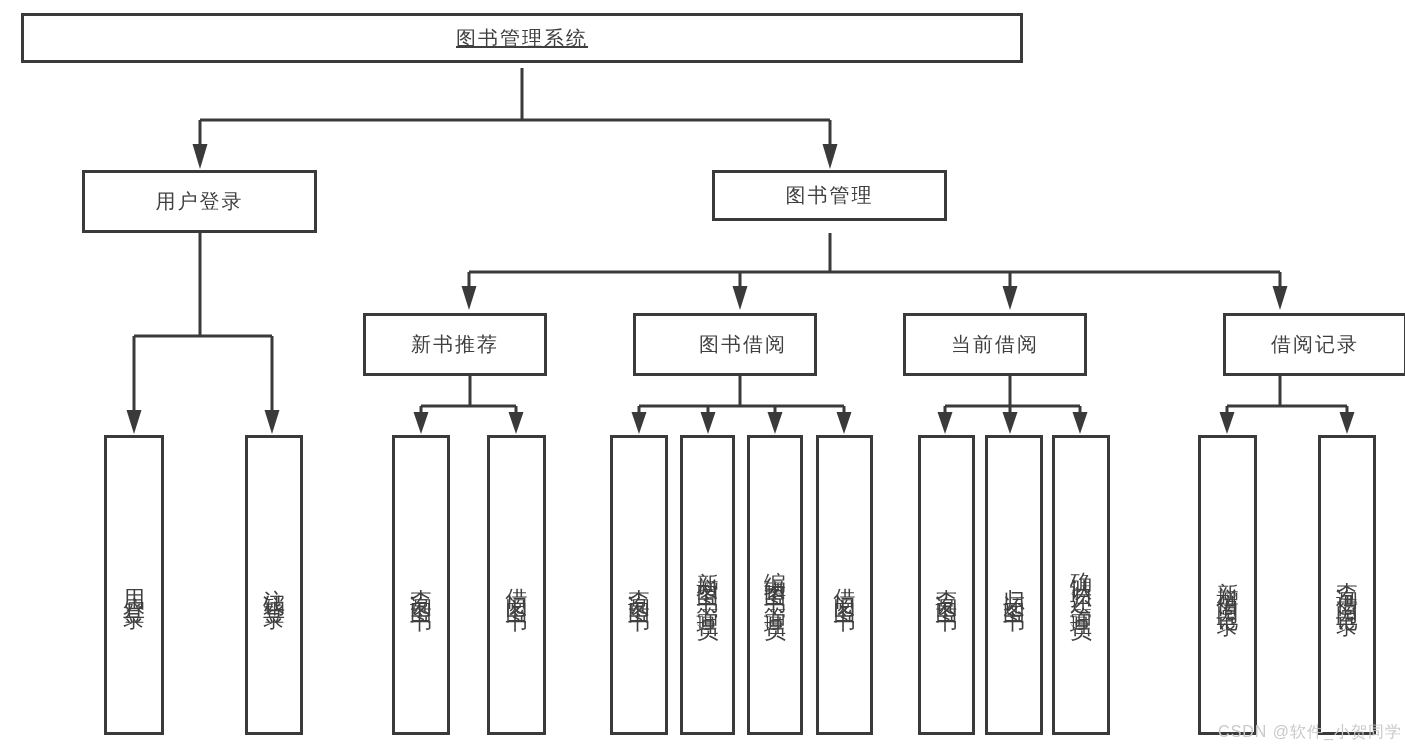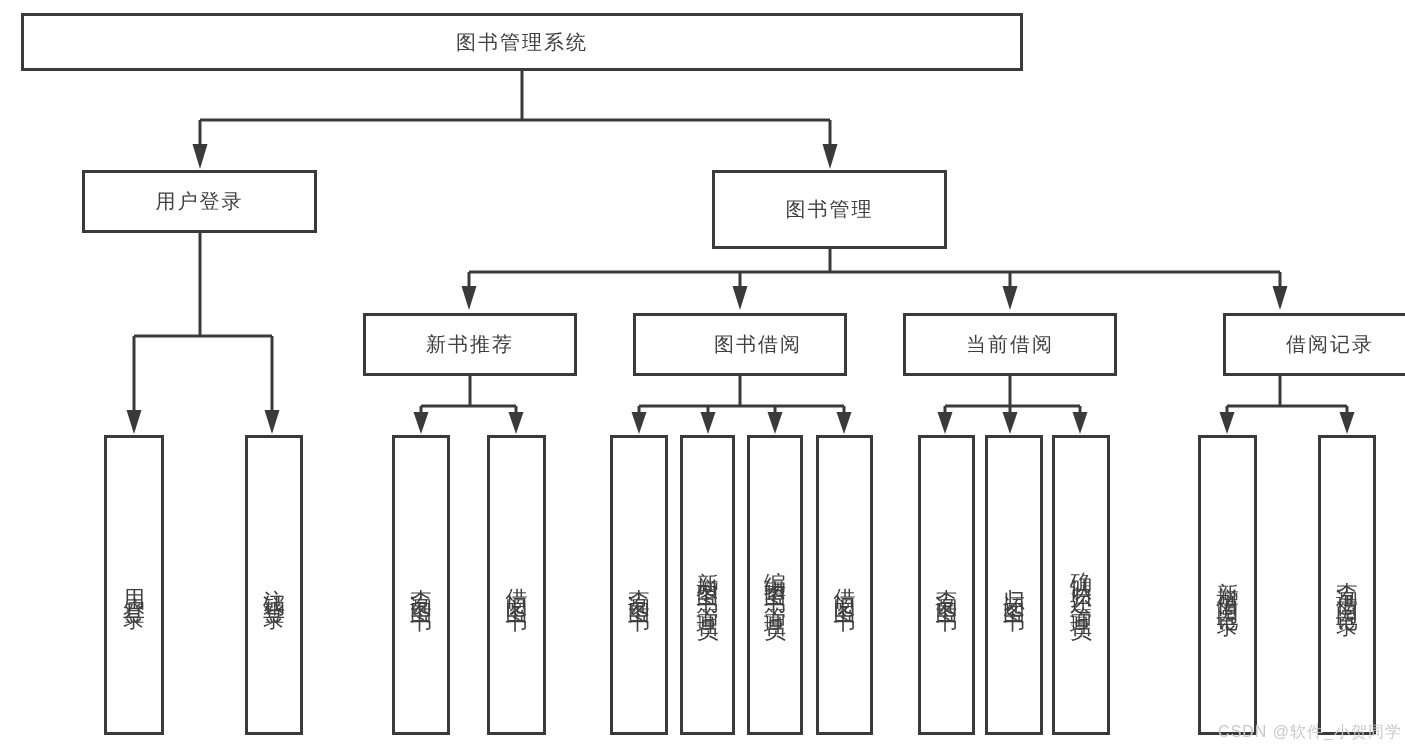--- a/index.html
+++ b/index.html
@@ -23,24 +23,24 @@
 
   .hbox{
     position:absolute;
     box-sizing:border-box;
     border:3px solid var(--line);
     background:var(--bg);
     display:flex;align-items:center;justify-content:center;
     font-size:20px;letter-spacing:2px;
     z-index:1;
   }
-  .root-box{left:21px;top:13px;width:1002px;height:58px;}
+  .root-box{left:21px;top:13px;width:1002px;height:50px;text-decoration:underline;}
   .l2-a{left:82px;top:170px;width:235px;height:63px;}
-  .l2-b{left:712px;top:170px;width:235px;height:79px;}
-  .l3{top:313px;width:214px;height:63px;}
+  .l2-b{left:712px;top:170px;width:235px;height:51px;}
+  .l3{top:313px;width:184px;height:63px;}
   .l3-a{left:363px;}
   .l3-b{left:633px;padding-left:36px;}
   .l3-c{left:903px;}
   .l3-d{left:1223px;}
 
   .vbox{
     position:absolute;
     top:435px;height:300px;
     box-sizing:border-box;
     border:3px solid var(--line);

